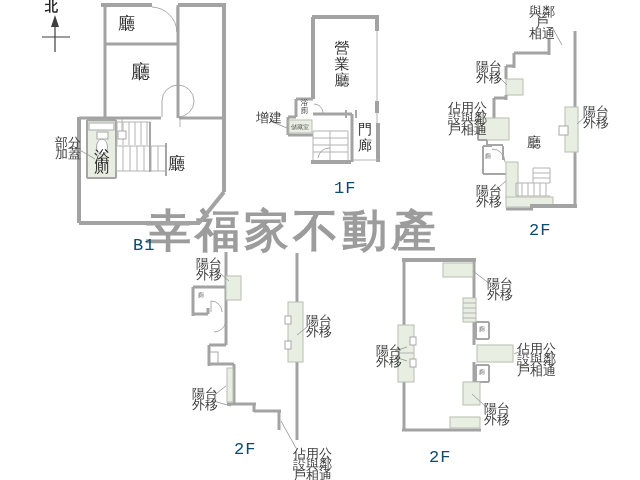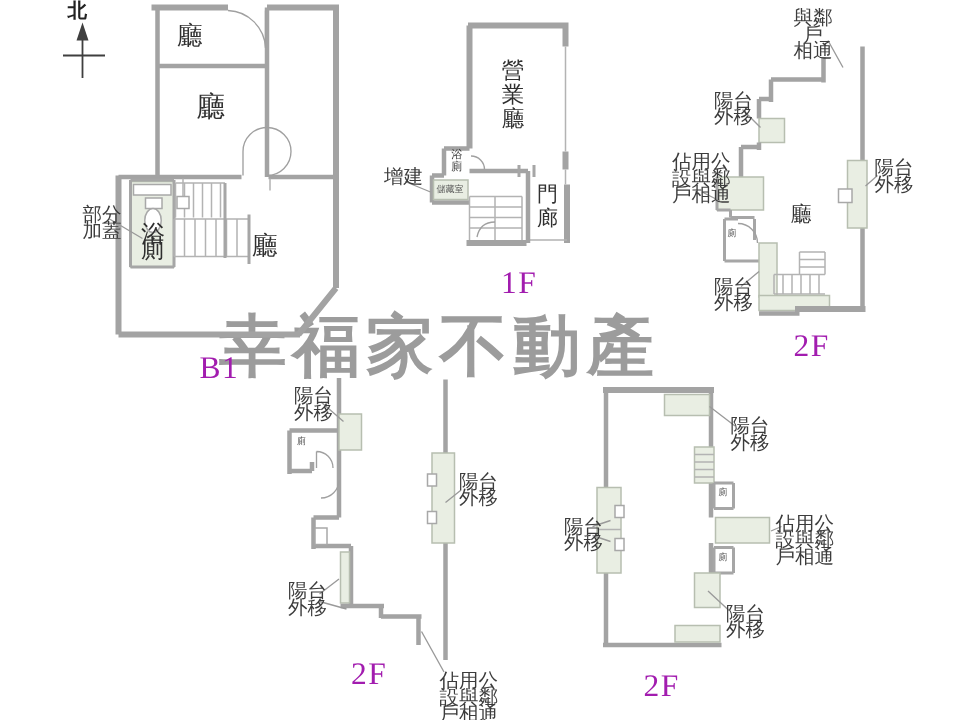--- a/index.html
+++ b/index.html
@@ -11,22 +11,22 @@
       font-family:"Liberation Sans",sans-serif;}
   .lbl{position:absolute;z-index:3;color:#3c3c3c;font-size:13px;line-height:11px;
        white-space:pre-line;}
   .room{font-size:17px;line-height:18px;color:#303030;}
   .room-lg{font-size:19px;line-height:19px;color:#303030;}
   .room-md{font-size:14px;line-height:14px;color:#303030;}
   .bath{font-size:16px;line-height:10px;color:#303030;}
   .vtext{font-size:15px;line-height:16px;color:#303030;text-align:center;}
   .vtext-sm{font-size:7.5px;line-height:8px;color:#3c3c3c;text-align:center;}
   .tiny{font-size:6px;line-height:6px;color:#555;transform-origin:0 0;}
-  .cap{font-family:Liberation Serif, serif;font-size:21px;line-height:17px;
-       color:#a21caf;letter-spacing:1px;white-space:nowrap;}
+  .cap{font-family:Liberation Mono, monospace;font-size:17px;line-height:17px;
+       color:#0c4a6e;letter-spacing:1px;white-space:nowrap;}
   .north{font-size:13px;font-weight:bold;color:#222;}
 </style>
 </head>
 <body>
 
 <div class="canvas">
 
   <div class="wm">幸福家不動產</div>
 
   <svg width="640" height="480" viewBox="0 0 640 480">

